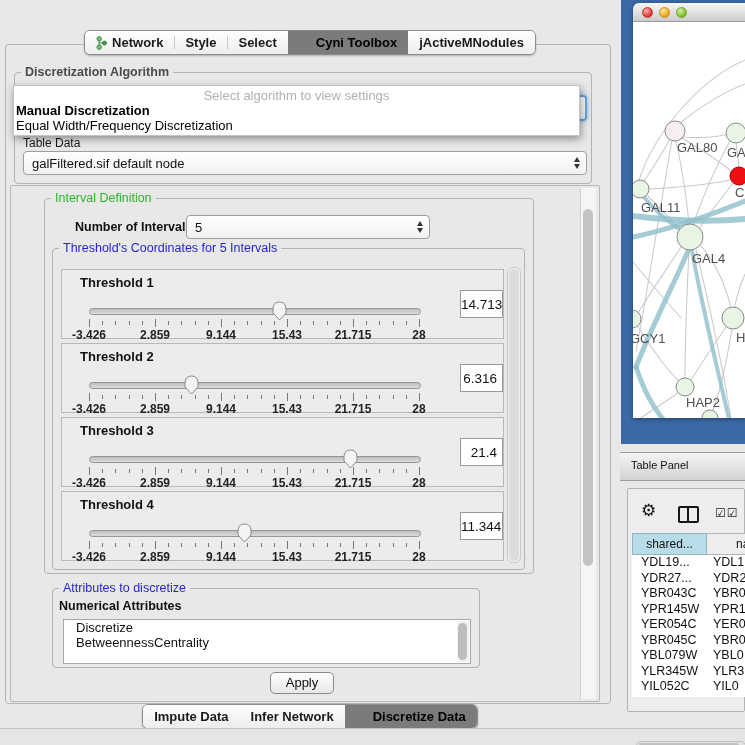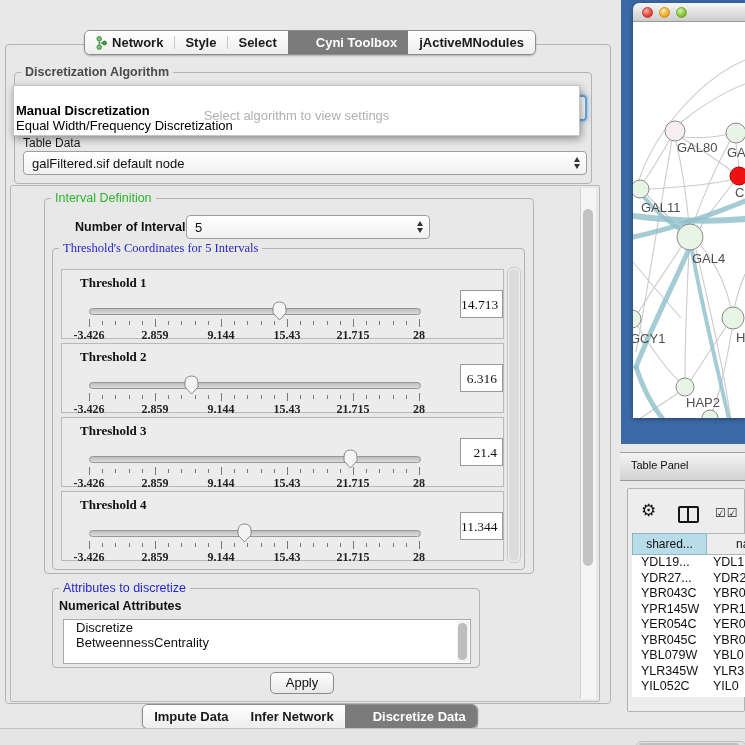--- a/index.html
+++ b/index.html
@@ -17,41 +17,41 @@
     border:1px solid #b4b4b4;border-radius:4px;}
 
   .tabbar{position:absolute;left:0;width:620px;display:flex;justify-content:center;}
   .top-tabbar{top:30px;}
   .bottom-tabbar{top:704px;}
   .tabgroup{display:inline-flex;border:1px solid #8d8d8d;border-radius:6px;overflow:hidden;
     background:#fff;box-shadow:0 1px 2px rgba(0,0,0,.25);}
   .tab{padding:4px 11px;font-size:13px;font-weight:bold;color:#1a1a1a;
     background:linear-gradient(#ffffff,#ededed);display:flex;align-items:center;gap:5px;position:relative;white-space:nowrap;}
   .tab.sep::before{content:'';position:absolute;left:0;top:5px;bottom:5px;width:1px;background:#c9c9c9;}
-  .tab.selected{background:#7b7b7b;color:#ffffff;padding-left:28px;}
+  .tab.selected{background:#7b7b7b;color:#000000;padding-left:28px;}
 
   .group{position:absolute;border:1px solid #b3b3b3;border-radius:4px;}
   .group-title{position:absolute;top:-8px;left:6px;background:#e8e8e8;padding:0 4px;font-size:12.5px;}
   .t-green{color:#2db52d;}
   .t-blue{color:#2626cc;}
   .t-gray{color:#4a4a4a;font-weight:bold;}
 
   .combo{position:absolute;background:linear-gradient(#ffffff,#f1f1f1);border:1px solid #9e9e9e;
     border-radius:4px;font-size:13px;display:flex;align-items:center;padding-left:8px;box-sizing:border-box;}
   .combo .arrows{position:absolute;right:6px;top:50%;transform:translateY(-50%);display:flex;flex-direction:column;gap:2px;}
   .combo .arr-up{width:0;height:0;border-left:3.5px solid transparent;border-right:3.5px solid transparent;border-bottom:5px solid #333;}
   .combo .arr-dn{width:0;height:0;border-left:3.5px solid transparent;border-right:3.5px solid transparent;border-top:5px solid #333;}
   .combo.focused{border:2px solid #68a3d8;box-shadow:0 0 5px #7ab2e0;}
 
   .field-label{position:absolute;font-size:12px;color:#1a1a1a;}
   .bold-label{position:absolute;font-size:12.5px;font-weight:bold;color:#111;}
 
   .popup{position:absolute;left:13px;top:85px;width:565px;height:49px;background:#fff;
     border:1px solid #c4c4c4;box-shadow:1px 3px 8px rgba(0,0,0,.4);z-index:30;}
-  .popup-hint{position:absolute;left:0;right:0;top:2px;text-align:center;font-size:13px;color:#b0b0b0;margin-top:20px;}
+  .popup-hint{position:absolute;left:0;right:0;top:2px;text-align:center;font-size:13px;color:#b0b0b0;}
   .popup-item{position:absolute;left:2px;font-size:13px;color:#000;white-space:nowrap;}
   .popup-item.b{font-weight:bold;top:17px;}
   .popup-item.n{top:32px;}
 
   .scrollpane{position:absolute;left:10px;top:185px;width:588px;height:515px;
     border:1px solid #b8b8b8;border-radius:2px;}
   .v-scrollbar{position:absolute;right:3px;top:2px;bottom:2px;width:15px;background:#f5f5f5;border-left:1px solid #d0d0d0;}
   .v-thumb{position:absolute;left:2px;width:10px;border-radius:5px;background:#c3c3c3;}
 
   .threshold-box{position:absolute;left:8px;width:443px;height:70px;background:#ececec;
@@ -192,21 +192,21 @@
   </div>
   <span class="bold-label" style="left:75px;top:220px;">Number of Intervals</span>
   <div class="combo" style="left:186px;top:215px;width:244px;height:24px;">
     <span>5</span>
     <span class="arrows">
         <span class="arr-up"></span>
         <span class="arr-dn"></span>
       </span>
   </div>
 
-  <div class="group" style="left:52px;top:248px;width:471px;height:320px;background:#e8e8e8;font-family:Liberation Serif, serif;">
+  <div class="group" style="left:52px;top:248px;width:471px;height:320px;background:#e8e8e8;">
     <span class="group-title t-blue">Threshold's Coordinates for 5 Intervals</span>
 
     <div class="threshold-box" style="top:20px;">
       <div class="t-title">Threshold 1</div>
       <div class="slider">
         <div class="track"></div>
         <div class="thumb" style="left: 183.475px;">
           <svg width="15" height="20" viewBox="0 0 15 20">
               <path d="M1,8 Q1,1 7.5,1 Q14,1 14,8 L14,12 L7.5,19 L1,12 Z" fill="#f4f4f4" stroke="#8a8a8a"></path>
             </svg>

